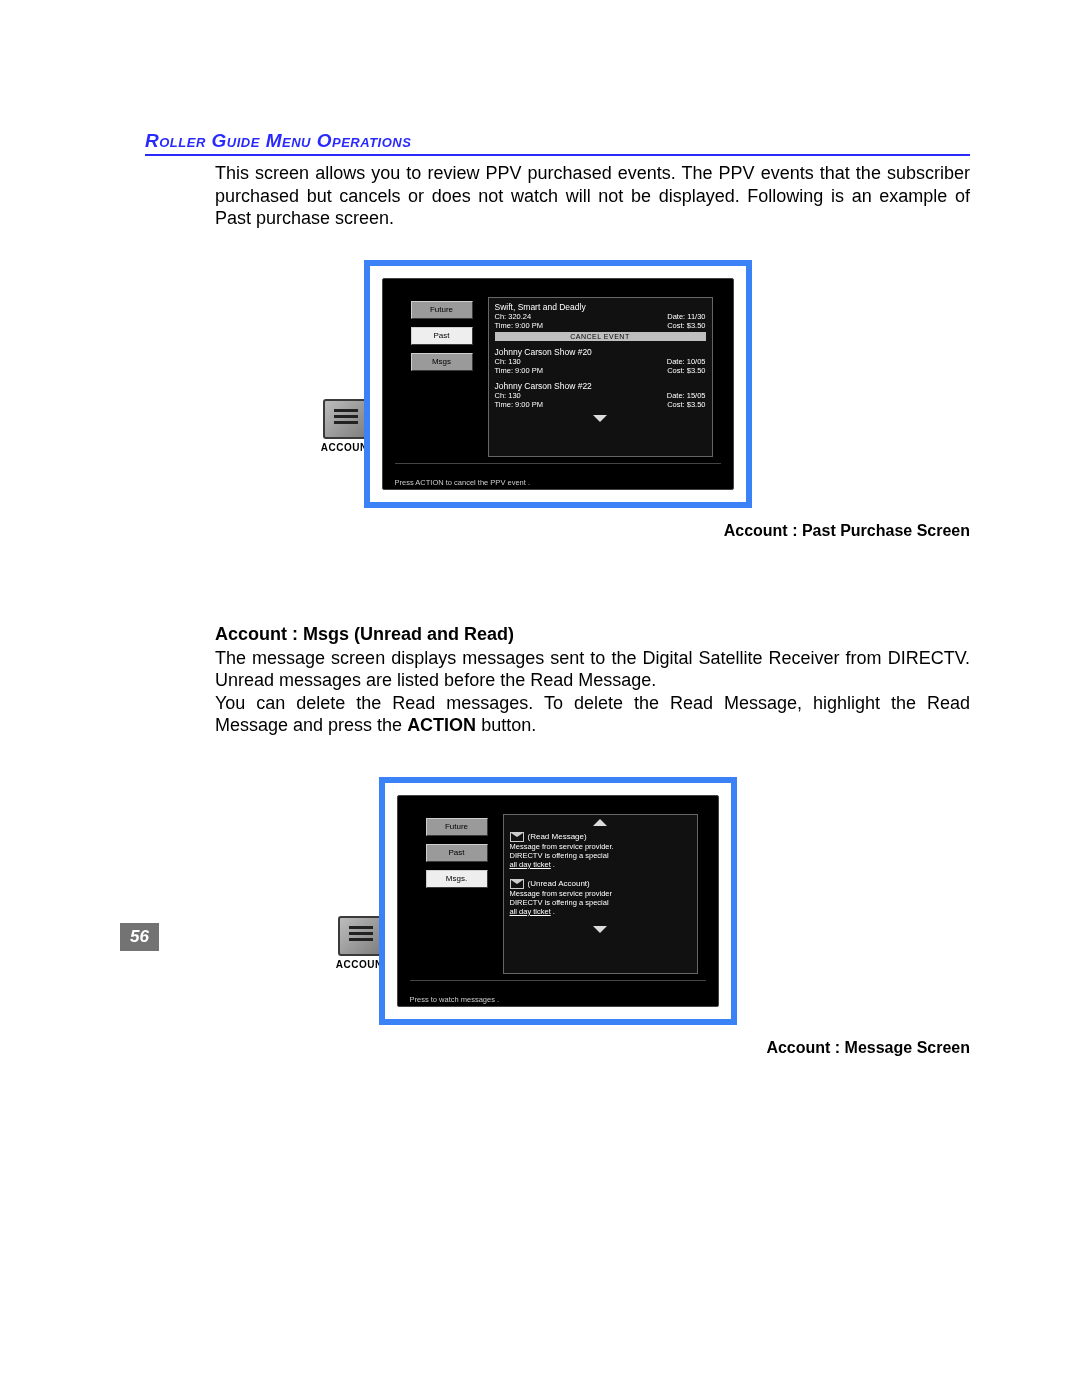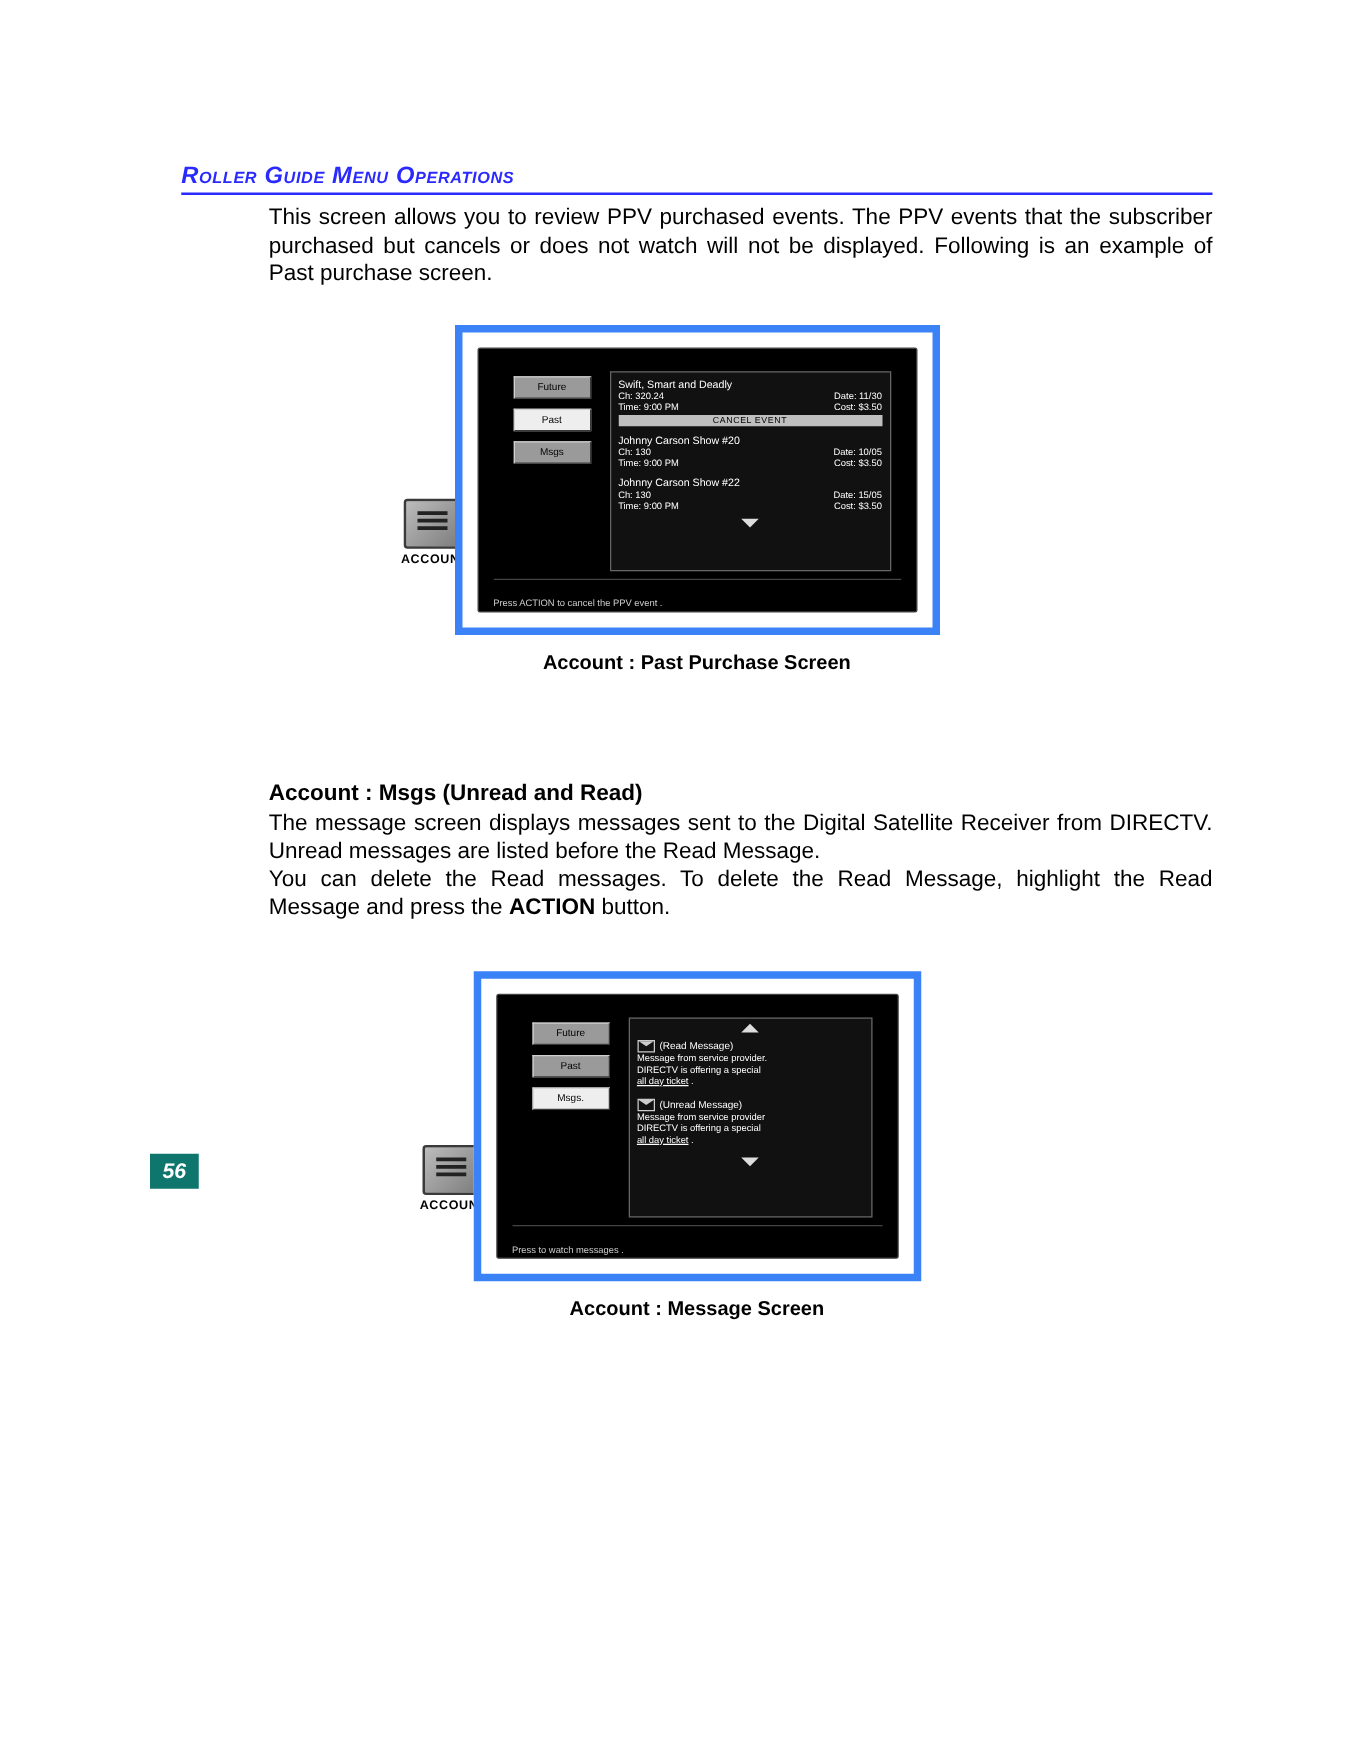--- a/index.html
+++ b/index.html
@@ -131,21 +131,21 @@
     bottom: 2px;
     left: 12px;
     right: 12px;
     color: #ccc;
     font-size: 7.5px;
     border-top: 1px solid #444;
     padding-top: 14px;
     white-space: nowrap;
   }
   .caption {
-    text-align: center;
+    text-align: right;
     font-weight: bold;
     font-size: 16px;
     margin-top: 14px;
   }
   .spacer-lg {
     height: 80px;
   }
   .account-icon {
     position: absolute;
     left: -45px;
@@ -216,21 +216,21 @@
     font-size: 7.5px;
     line-height: 1.2;
   }
   .msg-line .ud {
     text-decoration: underline;
   }
   .page-num-badge {
     position: absolute;
     left: 120px;
     bottom: 155px;
-    background: #0f766e;
+    background: #737373;
     color: #fff;
     font-weight: bold;
     font-style: italic;
     font-size: 17px;
     padding: 4px 10px;
   }
 </style>
 </head>
 <body>
 
@@ -339,21 +339,21 @@
                 <span>DIRECTV is offering a special</span>
               </div>
               <div class="msg-line">
                 <span class="ud">all day ticket</span><span>  .</span>
               </div>
             </div>
 
             <div class="msg-block">
               <div class="msg-hdr">
                 <span class="mail-ico"></span>
-                <span>(Unread Message)</span>
+                <span>(Unread Account)</span>
               </div>
               <div class="msg-line">Message from service provider</div>
               <div class="msg-line">
                 <span>DIRECTV  is offering a special</span>
               </div>
               <div class="msg-line">
                 <span class="ud">all day ticket</span><span>  .</span>
               </div>
             </div>
 

